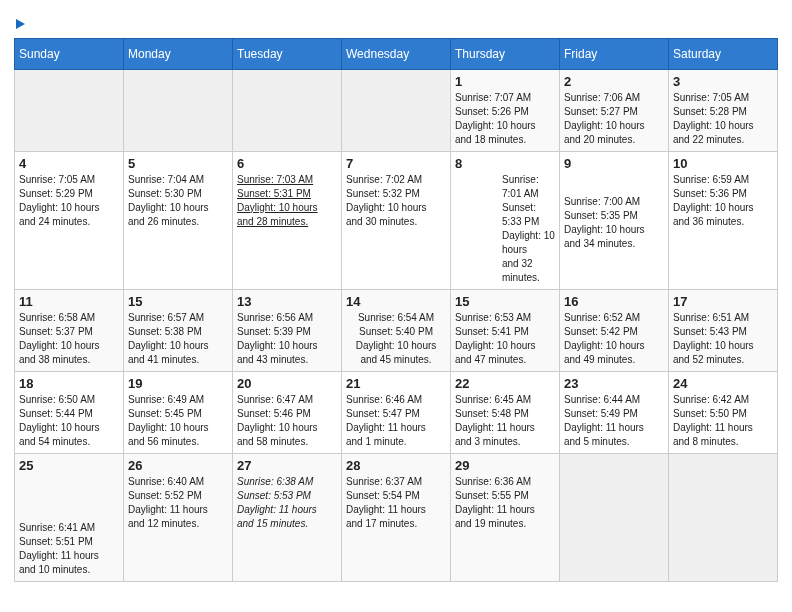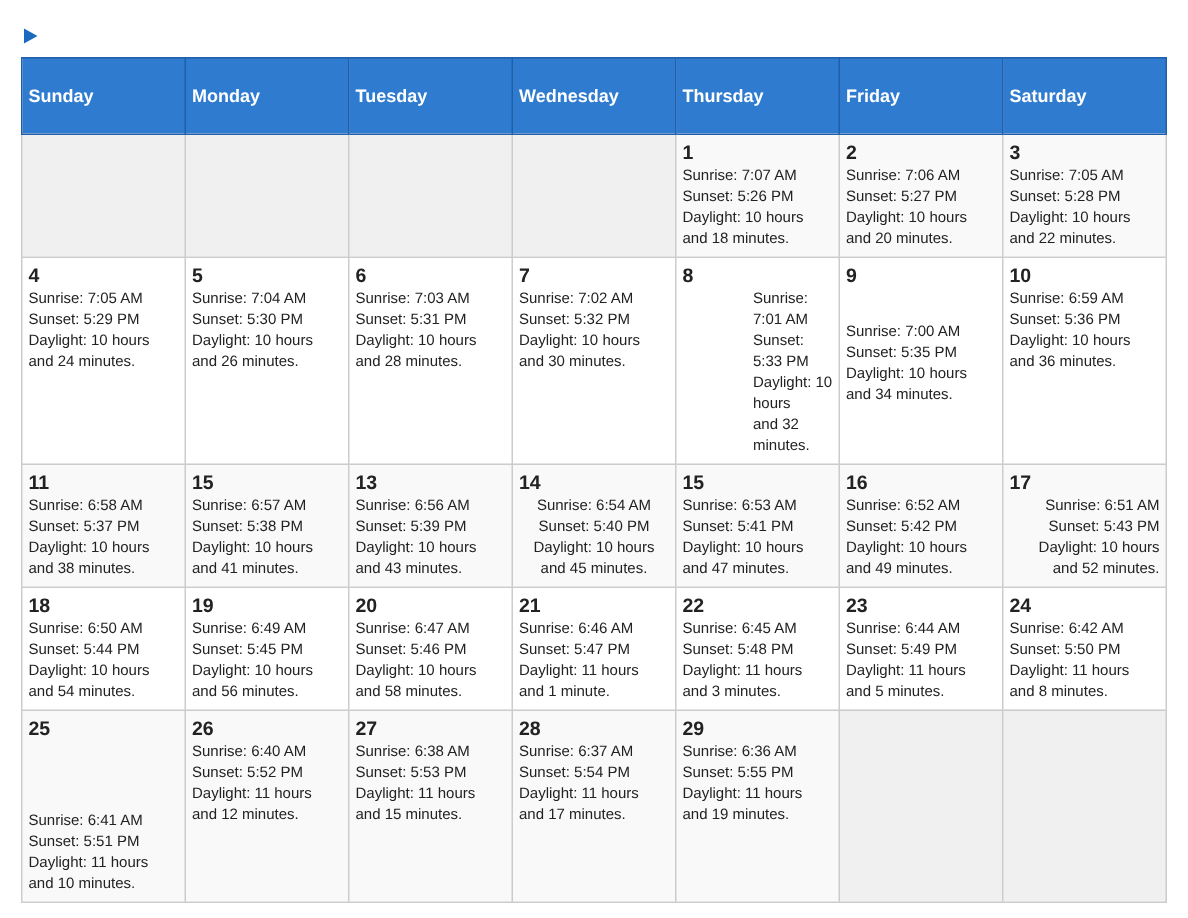--- a/index.html
+++ b/index.html
@@ -40,22 +40,22 @@
     }
     table {
       width: 100%;
       border-collapse: collapse;
       table-layout: fixed;
     }
     thead th {
       background: #2e7bcf;
       color: #fff;
       font-size: 12px;
-      font-weight: bold;
-      padding: 18px 4px;
+      font-weight: normal;
+      padding: 8px 4px;
       text-align: left;
       border: 1px solid #2060aa;
     }
     tbody td {
       border: 1px solid #ccc;
       vertical-align: top;
       padding: 4px 4px;
       font-size: 10px;
       color: #222;
       height: 82px;
@@ -149,21 +149,21 @@
           </td>
           <td>
             <span class="day-num">5</span>
             <div class="day-info" style="white-space: pre-line;">Sunrise: 7:04 AM
 Sunset: 5:30 PM
 Daylight: 10 hours
 and 26 minutes.</div>
           </td>
           <td>
             <span class="day-num">6</span>
-            <div class="day-info" style="white-space: pre-line;">Sunrise: 7:03 AM
+            <div class="day-info" style="white-space: pre-line; text-decoration: underline;">Sunrise: 7:03 AM
 Sunset: 5:31 PM
 Daylight: 10 hours
 and 28 minutes.</div>
           </td>
           <td>
             <span class="day-num">7</span>
             <div class="day-info" style="white-space: pre-line;">Sunrise: 7:02 AM
 Sunset: 5:32 PM
 Daylight: 10 hours
 and 30 minutes.</div>
@@ -228,21 +228,21 @@
           </td>
           <td>
             <span class="day-num">16</span>
             <div class="day-info" style="white-space: pre-line;">Sunrise: 6:52 AM
 Sunset: 5:42 PM
 Daylight: 10 hours
 and 49 minutes.</div>
           </td>
           <td>
             <span class="day-num">17</span>
-            <div class="day-info" style="white-space: pre-line; text-align: right;">Sunrise: 6:51 AM
+            <div class="day-info" style="white-space: pre-line;">Sunrise: 6:51 AM
 Sunset: 5:43 PM
 Daylight: 10 hours
 and 52 minutes.</div>
           </td>
         </tr>
         <tr>
           <td>
             <span class="day-num">18</span>
             <div class="day-info" style="white-space: pre-line;">Sunrise: 6:50 AM
 Sunset: 5:44 PM
@@ -302,21 +302,21 @@
           </td>
           <td>
             <span class="day-num">26</span>
             <div class="day-info" style="white-space: pre-line;">Sunrise: 6:40 AM
 Sunset: 5:52 PM
 Daylight: 11 hours
 and 12 minutes.</div>
           </td>
           <td>
             <span class="day-num">27</span>
-            <div class="day-info" style="white-space: pre-line;">Sunrise: 6:38 AM
+            <div class="day-info" style="white-space: pre-line; font-style: italic;">Sunrise: 6:38 AM
 Sunset: 5:53 PM
 Daylight: 11 hours
 and 15 minutes.</div>
           </td>
           <td>
             <span class="day-num">28</span>
             <div class="day-info" style="white-space: pre-line;">Sunrise: 6:37 AM
 Sunset: 5:54 PM
 Daylight: 11 hours
 and 17 minutes.</div>

